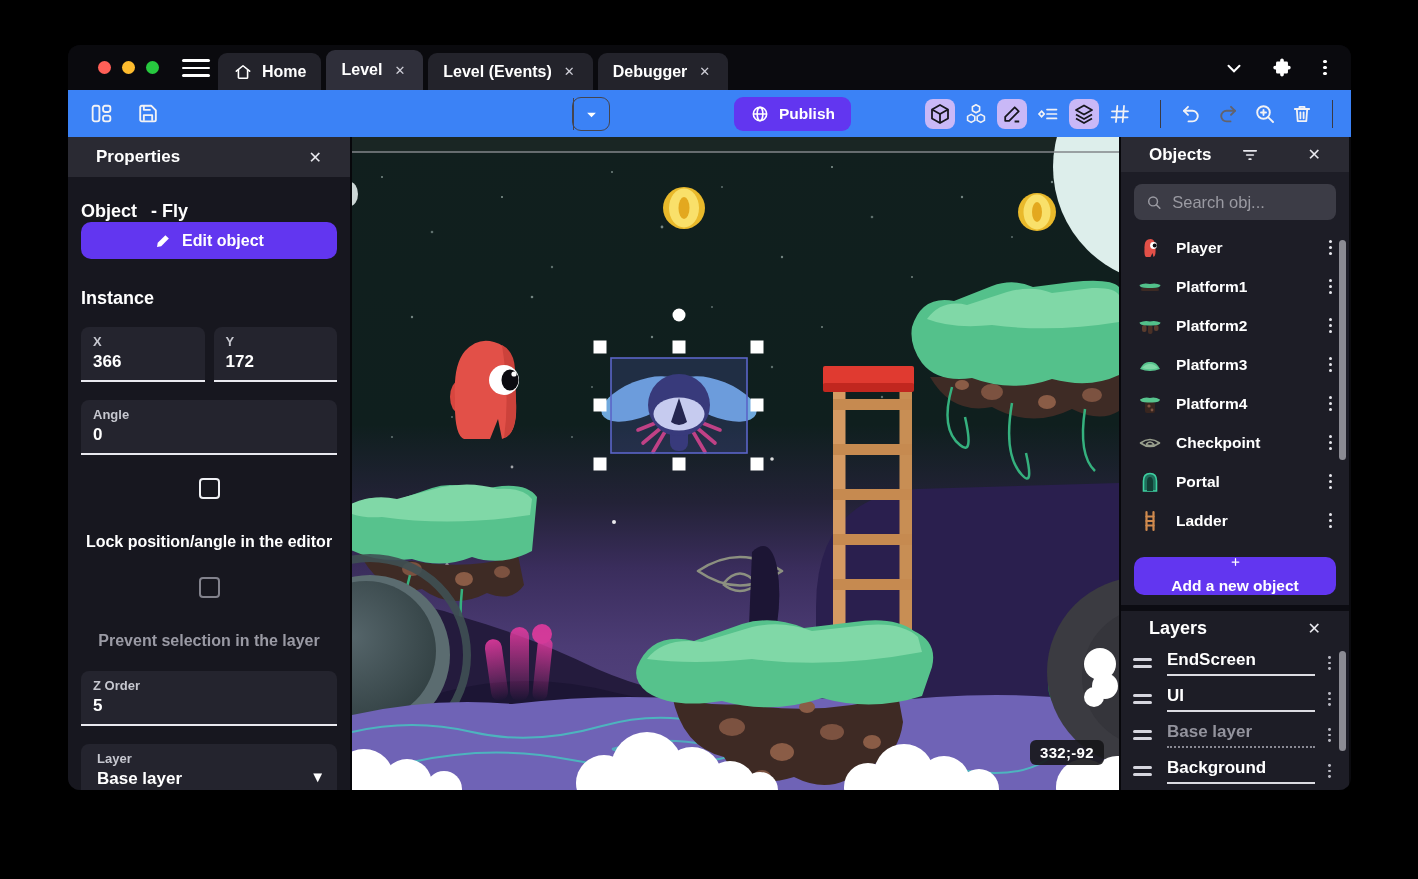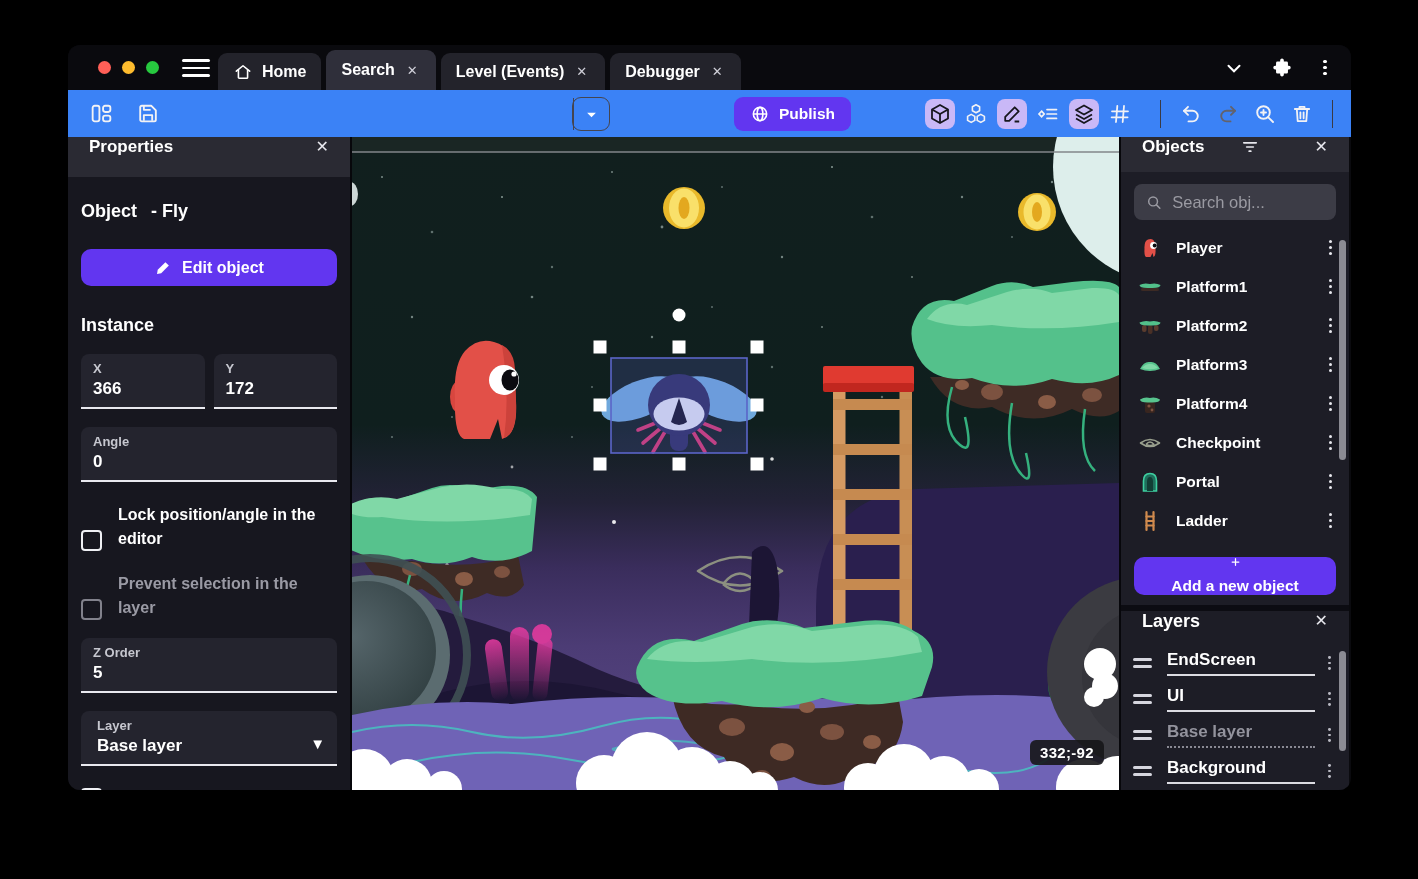--- a/index.html
+++ b/index.html
@@ -32,33 +32,33 @@
   .tool-hist { position:absolute; left:1087px; top:8.5px; display:flex; gap:7px; align-items:center; }
   .vsep { width:1px; height:28px; background:#3a3a44; margin:0 5px; }
 
   
   .main { position:absolute; top:92px; left:0; right:0; bottom:0; display:flex; }
   .left-panel { width:284px; background:#17171f; flex:none; border-right:2px solid #07070b; display:flex; flex-direction:column; }
   .canvas-wrap { position:relative; width:767px; flex:none; background:#101f1e; overflow:hidden; }
   .right-panel { width:230px; flex:none; background:#0c0c12; border-left:2px solid #07070b; position:relative; }
 
   
-  .panel-header { height:40px; background:#2a2a33; display:flex; padding:0 21px; color:#fff; font-size:17px; font-weight:700; flex:none; }
+  .panel-header { height:40px; background:#2a2a33; display:flex; align-items:center; padding:0 28px; color:#fff; font-size:17px; font-weight:700; flex:none; }
   .panel-header .close { margin-left:auto; color:#e8e8ee; font-size:16px; cursor:pointer; font-weight:400; }
   .props-body { padding:0 13px; overflow:hidden; }
   .obj-heading { margin-top:24px; color:#fff; font-size:18px; font-weight:700; display:flex; gap:14px; }
-  .btn-edit-object { margin-top:27px; width:100%; height:37px; background:#6236f0; border:none; border-radius:10px; color:#fff; font-size:16px; font-weight:700; display:flex; align-items:center; justify-content:center; gap:10px; cursor:pointer; font-family:inherit; }
+  .btn-edit-object { width:100%; height:37px; background:#6236f0; border:none; border-radius:10px; color:#fff; font-size:16px; font-weight:700; display:flex; align-items:center; justify-content:center; gap:10px; cursor:pointer; font-family:inherit; }
   .instance-heading { margin-top:29px; color:#fff; font-size:18px; font-weight:700; }
   .field-row { display:flex; gap:9px; margin-top:18px; }
   .field { background:#24242e; border-radius:8px 8px 0 0; border-bottom:2px solid #e9e9ef; padding:7px 12px 8px; flex:1; position:relative; cursor:text; }
   .field .flabel { color:#c6c7cf; font-size:13px; font-weight:600; }
   .field .fvalue { color:#fff; font-size:17px; font-weight:600; margin-top:3px; }
   .field.select { cursor:pointer;padding-left:16px; }
   .field .chev { position:absolute; right:12px; top:24px; color:#fff; font-size:15px; }
-  .check-row { display:flex; gap:16px; margin-top:21px; align-items:flex-end; cursor:pointer; }
+  .check-row { display:flex; gap:31px; margin-top:21px; align-items:center; cursor:pointer;flex-direction:column; }
   .checkbox { width:21px; height:21px; border:2.5px solid #eff0f4; border-radius:4px; flex:none; margin-top:2px; }
   .check-row .clabel { color:#fff; font-size:16px; font-weight:600; line-height:1.5; }
   .check-row.dim .checkbox { border-color:#82828c; }
   .check-row.dim .clabel { color:#9a9aa4; }
 
   
   .objects-card { position:absolute; top:0; left:0; right:0; height:468px; background:#1d1d26; display:flex; flex-direction:column; }
   .objects-card .panel-header, .layers-card .panel-header { background:#2a2a33; height:35px; }
   .filter-ic { margin-left:auto; margin-right:18px; cursor:pointer; }
   .search-box { margin:12px 13px 8px; height:36px; background:#3c3c46; border-radius:8px; display:flex; align-items:center; gap:10px; padding:0 12px; }
@@ -103,21 +103,21 @@
       </div>
     <div class="tabs">
       <div class="tab">
         <svg width="20" height="20" viewBox="0 0 24 24" fill="none" stroke="#fff" stroke-width="1.9" stroke-linecap="round" stroke-linejoin="round">
             <path d="M4 11 L12 4.5 L20 11"></path>
             <path d="M6.5 9.5 V18.6 a.9.9 0 0 0 .9.9 H16.6 a.9.9 0 0 0 .9-.9 V9.5"></path>
           </svg>
         <span>Home</span>
       </div>
       <div class="tab active">
-        <span>Search</span>
+        <span>Level</span>
         <span class="x">✕</span>
       </div>
       <div class="tab">
         <span>Level (Events)</span>
         <span class="x">✕</span>
       </div>
       <div class="tab">
         <span>Debugger</span>
         <span class="x">✕</span>
       </div>

